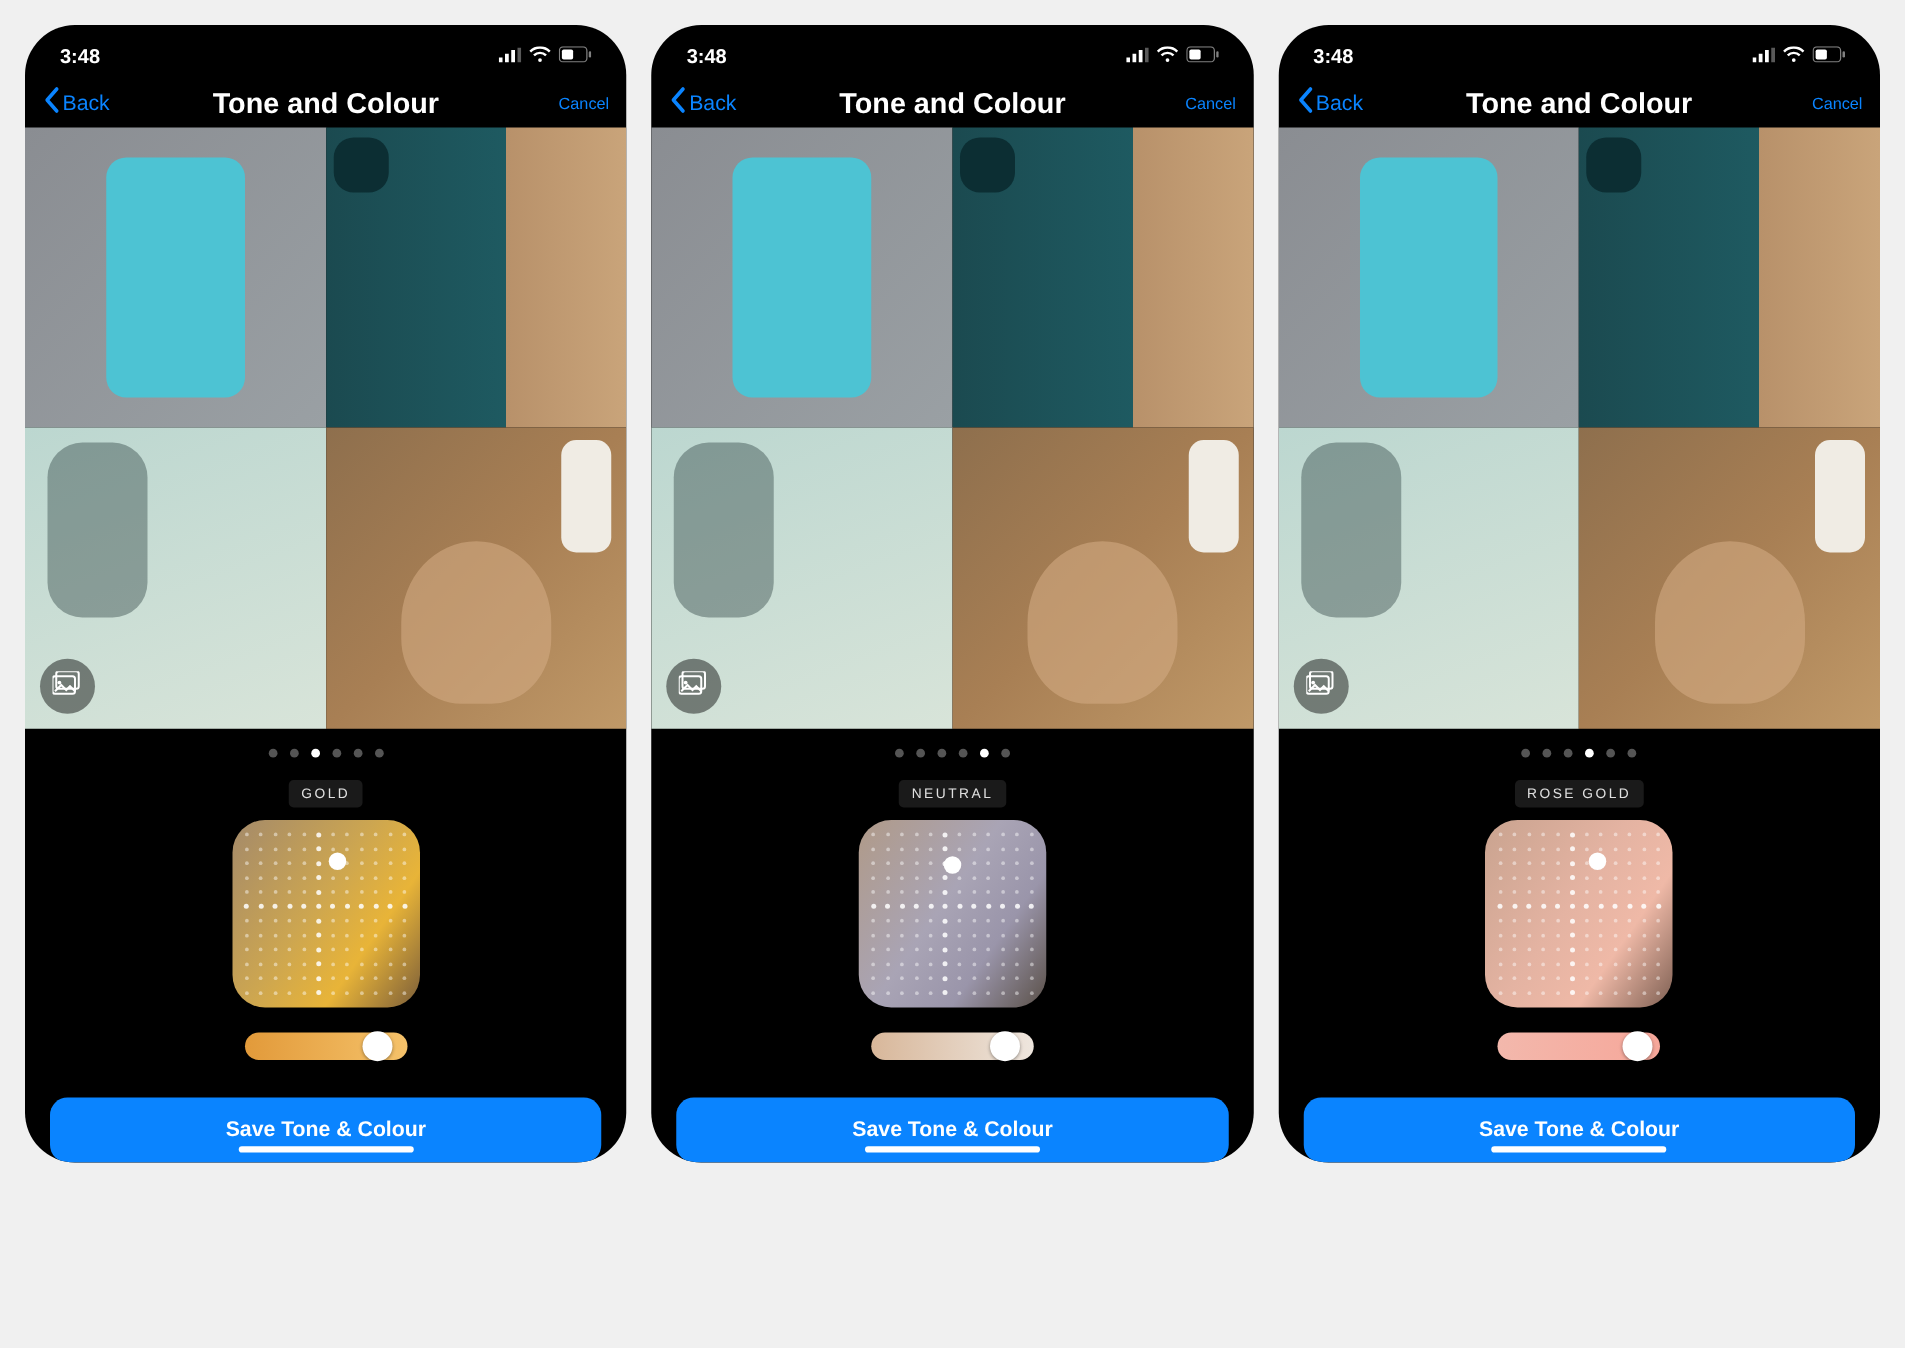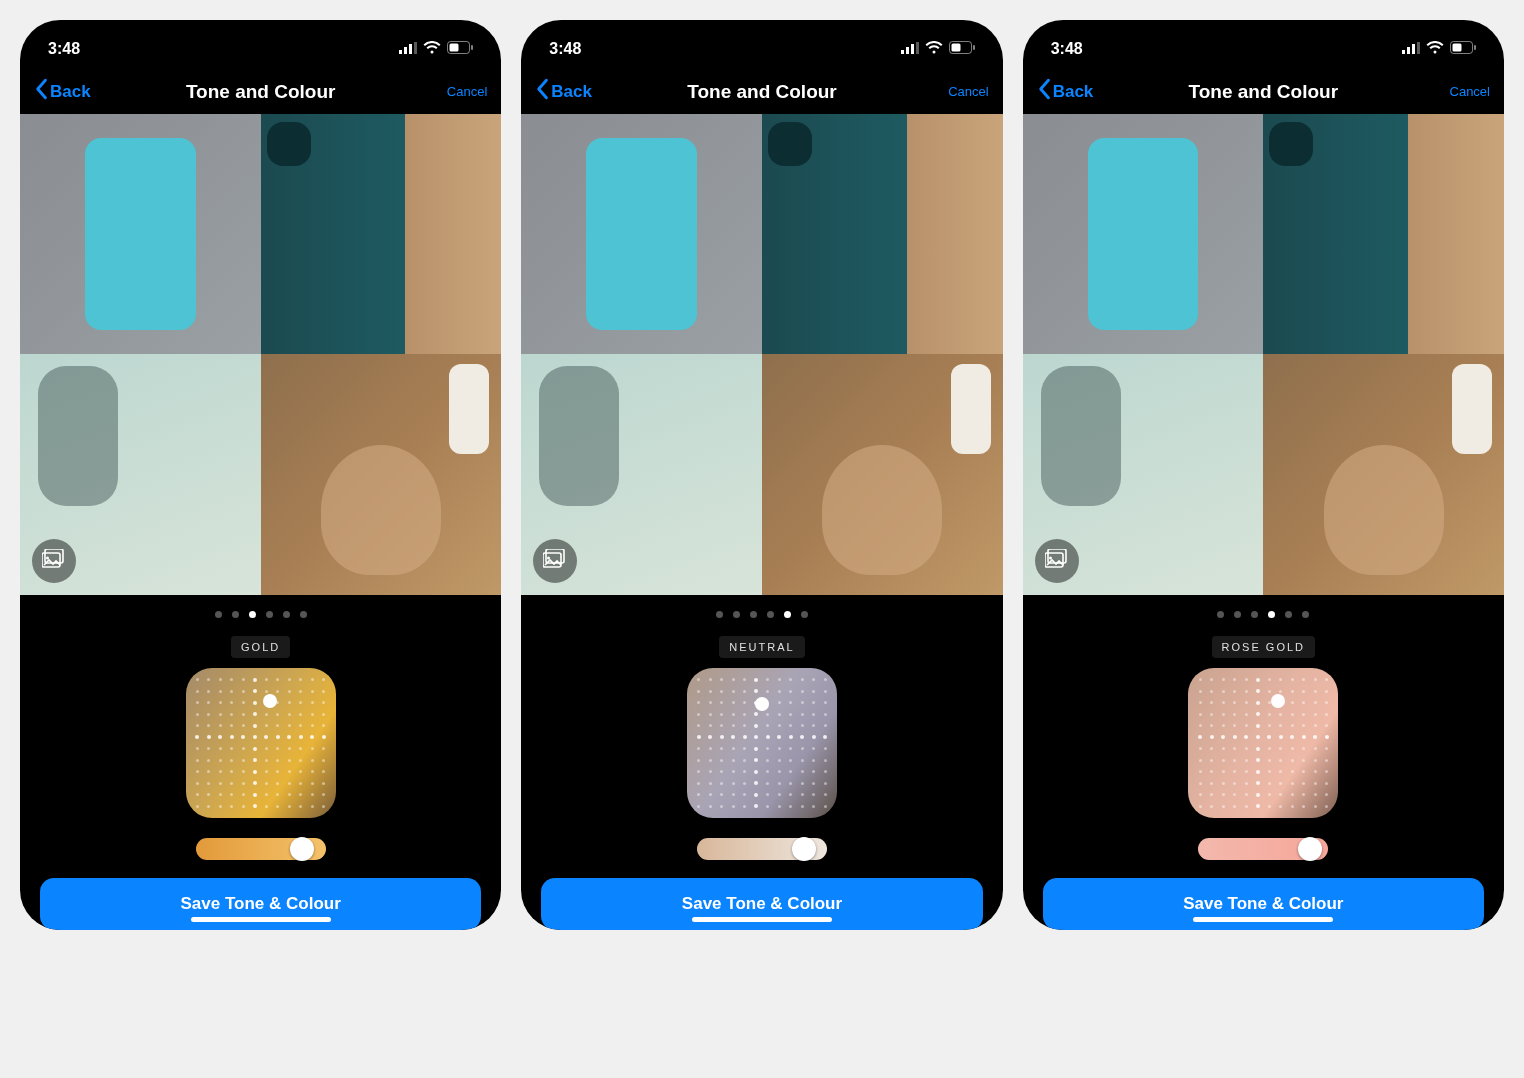--- a/index.html
+++ b/index.html
@@ -32,23 +32,23 @@
   .status-time { font-size: 16px; font-weight: 600; }
   .status-icons { display: flex; gap: 6px; align-items: center; }
   .nav-bar {
     height: 44px;
     display: flex;
     align-items: center;
     justify-content: space-between;
     padding: 0 14px;
     color: #fff;
   }
-  .nav-back { display: flex; align-items: center; color: #0a84ff; font-size: 17px; cursor: pointer; font-weight: bold; }
+  .nav-back { display: flex; align-items: center; color: #0a84ff; font-size: 17px; cursor: pointer; }
   .nav-back svg { margin-right: 2px; }
-  .nav-title { font-size: 19px; font-weight: 600; position: absolute; left: 50%; transform: translateX(-50%); }
+  .nav-title { font-size: 23px; font-weight: 600; position: absolute; left: 50%; transform: translateX(-50%); }
   .nav-cancel { color: #0a84ff; font-size: 13px; cursor: pointer; }
   .photo-grid {
     width: 100%;
     aspect-ratio: 1/1;
     display: grid;
     grid-template-columns: 1fr 1fr;
     grid-template-rows: 1fr 1fr;
     position: relative;
   }
   .photo-cell { overflow: hidden; position: relative; }
@@ -126,21 +126,21 @@
   }
   .slider-thumb {
     position: absolute;
     top: 50%;
     transform: translate(-50%, -50%);
     width: 24px; height: 24px; border-radius: 50%;
     background: #fff;
     box-shadow: 0 1px 3px rgba(0,0,0,0.4);
   }
   .save-btn {
-    margin: 18px 20px 0 20px;
+    margin: 30px 20px 0 20px;
     align-self: stretch;
     height: 52px;
     background: #0a84ff;
     border-radius: 14px;
     display: flex;
     align-items: center;
     justify-content: center;
     color: #fff;
     font-size: 17px;
     font-weight: 600;

